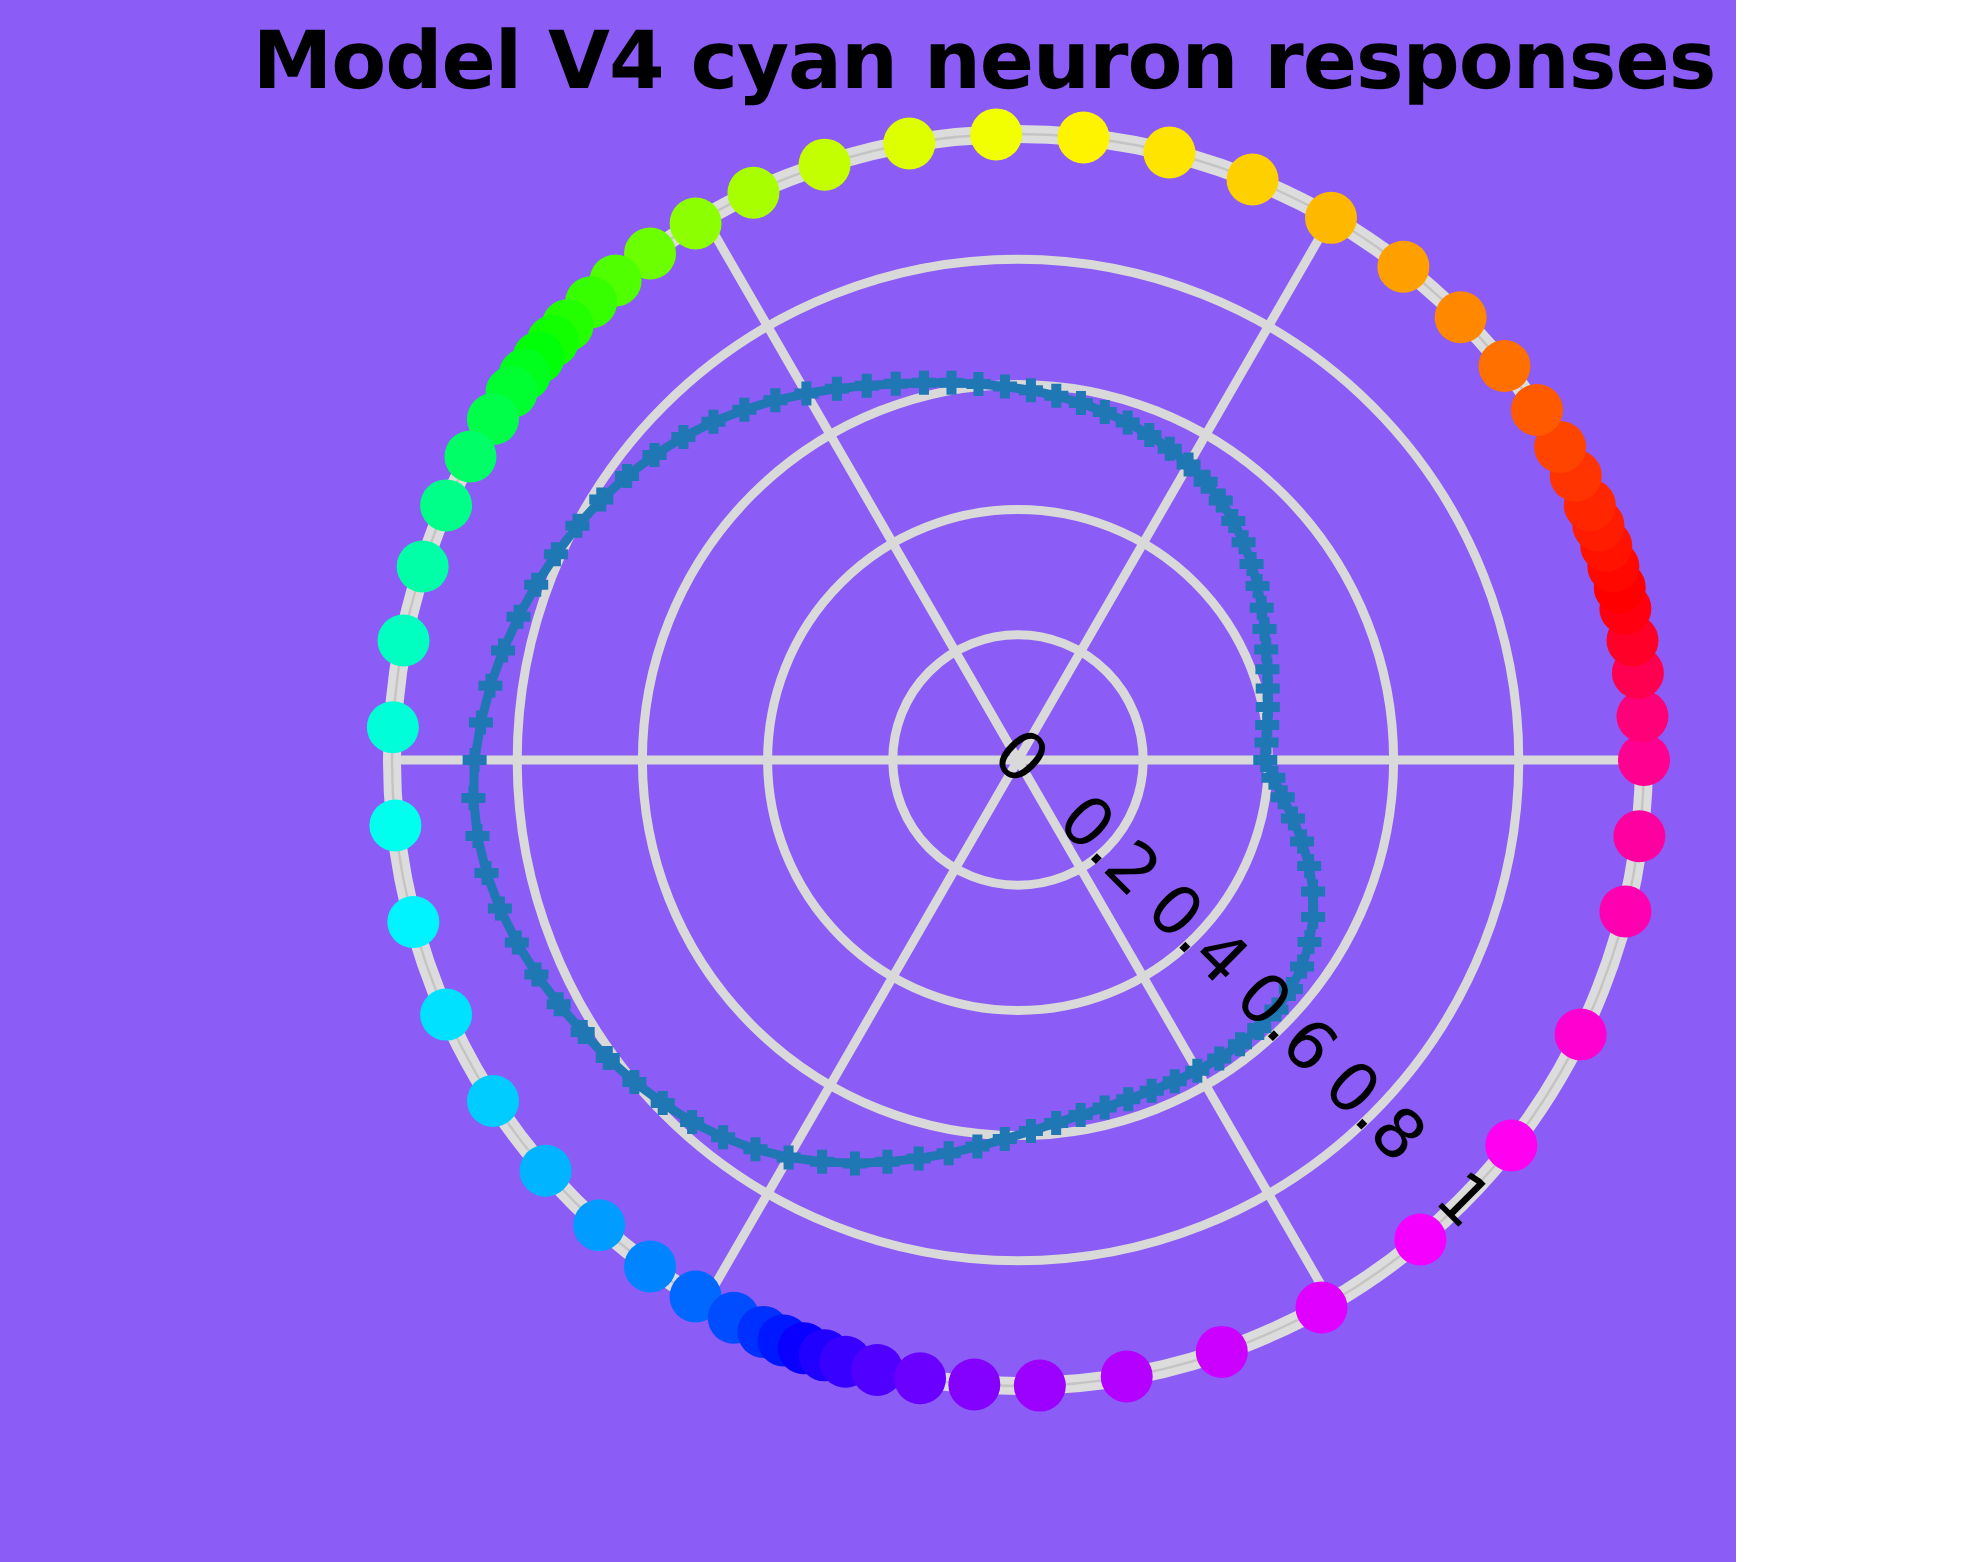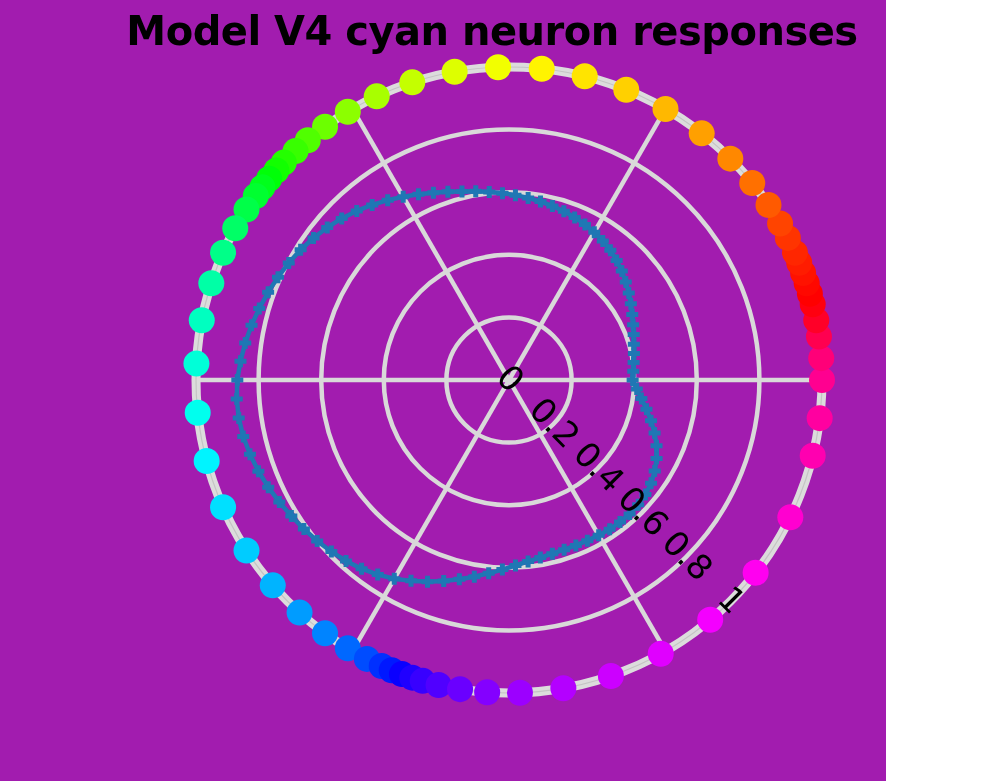--- a/index.html
+++ b/index.html
@@ -10,22 +10,21 @@
   body {
     width: 984px;
     height: 781px;
     font-family: "DejaVu Sans", sans-serif;
     overflow: hidden;
   }
   #figure {
     position: relative;
     width: 868px;
     height: 781px;
-    background: #a21caf;
-    padding-left: 18px;
+    background: #8b5cf6;
   }
   #chart-title {
     position: absolute;
     top: 8px;
     left: 0;
     width: 984px;
     text-align: center;
     font-family: "DejaVu Sans", sans-serif;
     font-size: 40px;
     font-weight: bold;

